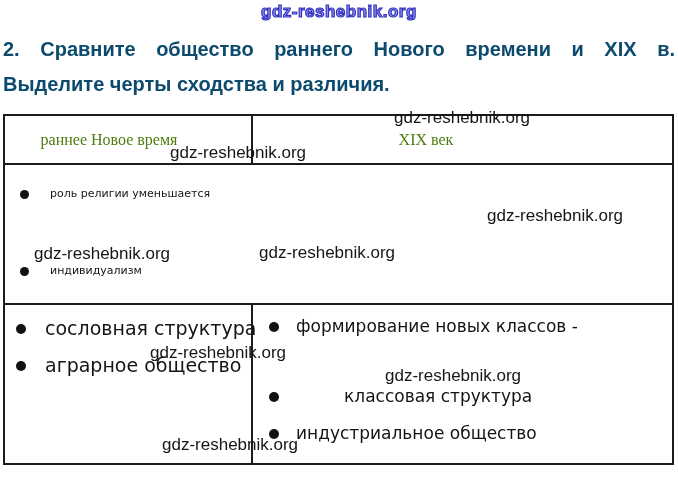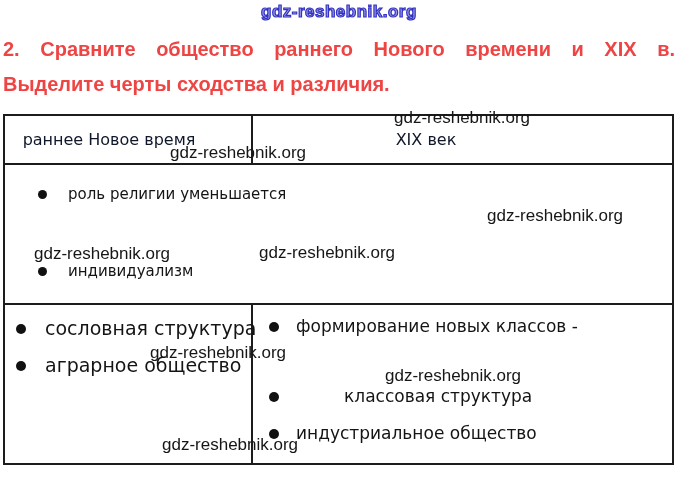--- a/index.html
+++ b/index.html
@@ -14,49 +14,49 @@
   }
   .wm-blue {
     position:absolute; z-index:3; white-space:nowrap;
     font-family:"Liberation Sans", sans-serif; font-weight:bold; font-size:17px;
     color:#9a9ade; -webkit-text-stroke:1.2px #3232c4; letter-spacing:0.5px;
   }
   
   .q {
     position:absolute; z-index:2; left:3px;
     font-family:"Liberation Sans", sans-serif; font-weight:bold;
-    font-size:20px; line-height:26px; color:#ef4444;
+    font-size:20px; line-height:26px; color:#0c4a6e;
   }
   .q-line1 { top:36px; width:672px; text-align:justify; text-align-last:justify; }
   .q-line2 { top:71px; }
   
   .tbl-frame {
     position:absolute; z-index:1; left:3px; top:114px; width:671px; height:351px;
     border:2px solid #1c1c1c; box-sizing:border-box; background:transparent;
   }
   .line { position:absolute; z-index:1; background:#1c1c1c; }
   .h-line1 { left:5px; top:163px; width:667px; height:2px; }
   .h-line2 { left:5px; top:303px; width:667px; height:2px; }
   .v-line-header { left:251px; top:116px; width:2px; height:47px; }
   .v-line-bottom { left:251px; top:305px; width:2px; height:158px; }
   
   .cell-head {
     position:absolute; z-index:2; top:116px; height:47px;
     display:flex; align-items:center; justify-content:center;
-    font-size:16px; color:#0f172a;
+    font-size:16px; color:#4d7c0f;font-family:Liberation Serif, serif;
   }
   .cell-head-left { left:5px; width:246px; padding-right:38px; box-sizing:border-box; }
   .cell-head-right { left:253px; width:346px; }
   
   .li { position:absolute; z-index:2; display:flex; align-items:flex-start; white-space:nowrap; }
   .dot {
     flex:0 0 auto; border-radius:50%; background:#111111; display:inline-block;
   }
   .sim .dot { width:9px; height:9px; margin:6px 21px 0 0; }
-  .sim { font-size:15px; line-height:20px; left:38px; }
+  .sim { font-size:11px; line-height:20px; left:20px; }
   .bl .dot { width:10px; height:10px; margin:6px 19px 0 0; }
   .bl { font-size:19px; line-height:21px; left:16px; }
   .br .dot { width:10px; height:10px; margin:6px 17px 0 0; }
   .br { font-size:17px; line-height:21px; left:269px; }
   .br-cont { left:296px; }
 </style>
 </head>
 <body>
 
 <div class="page">

